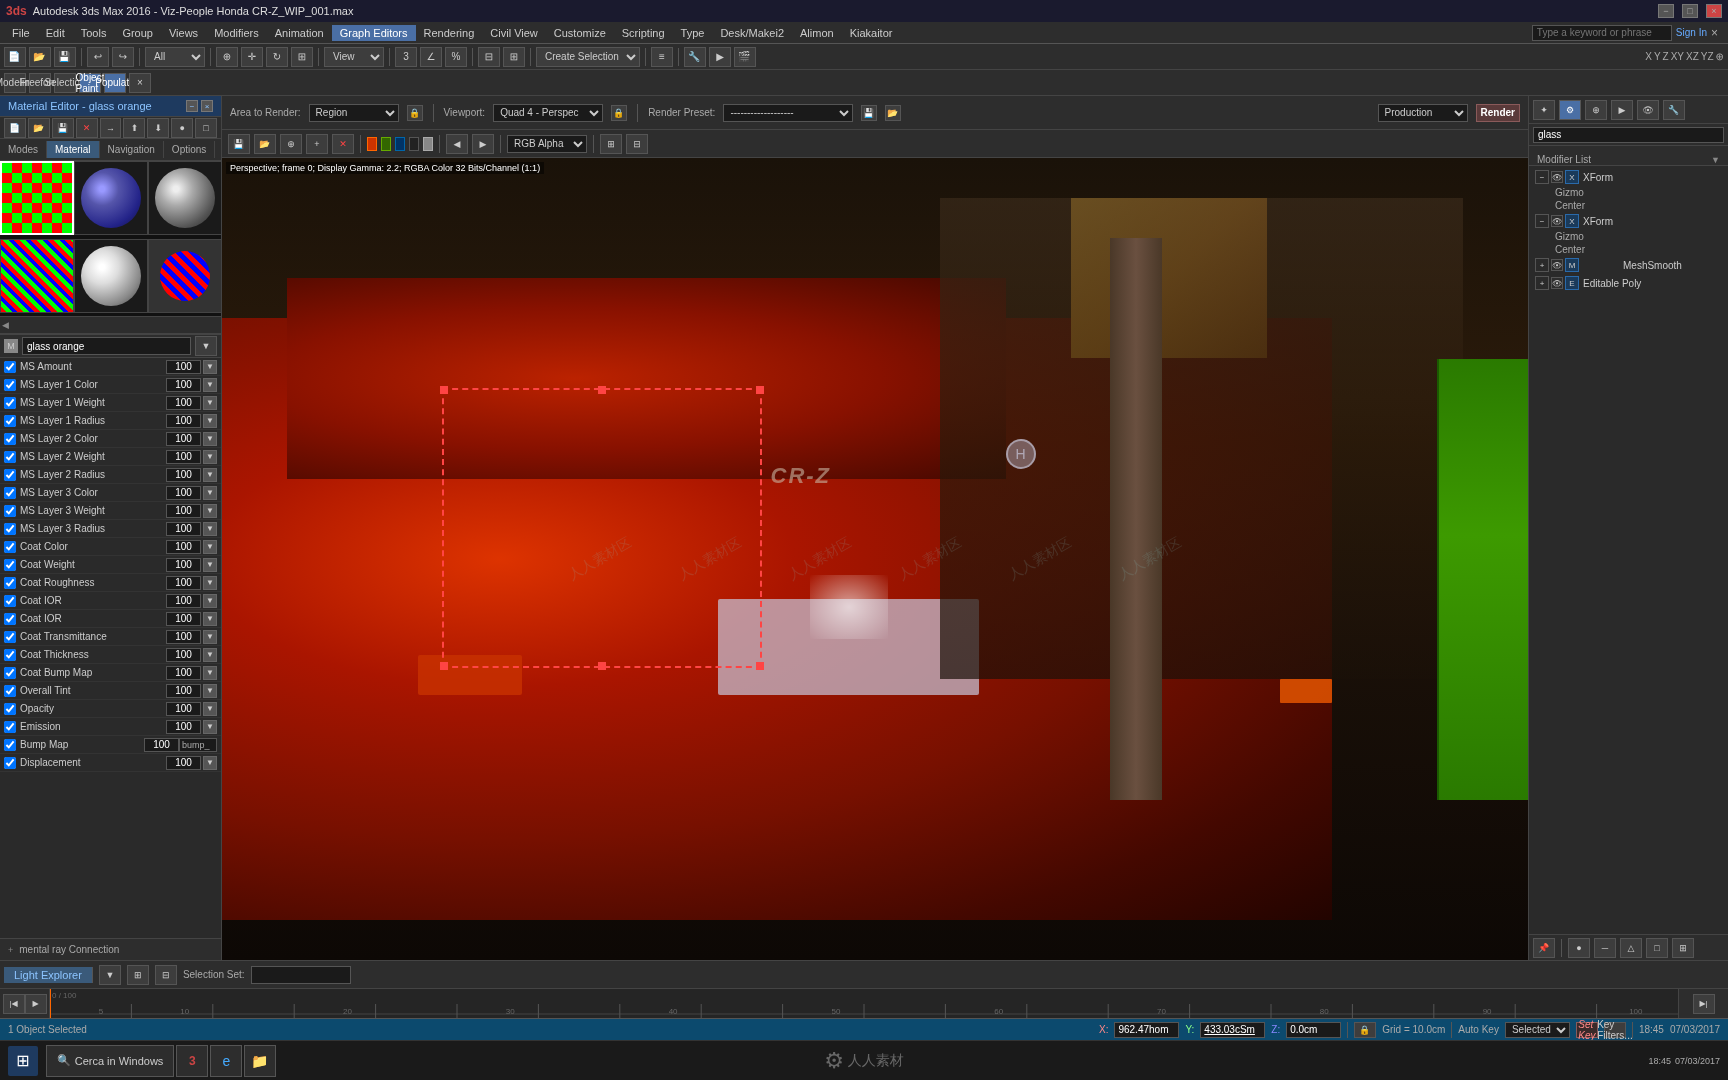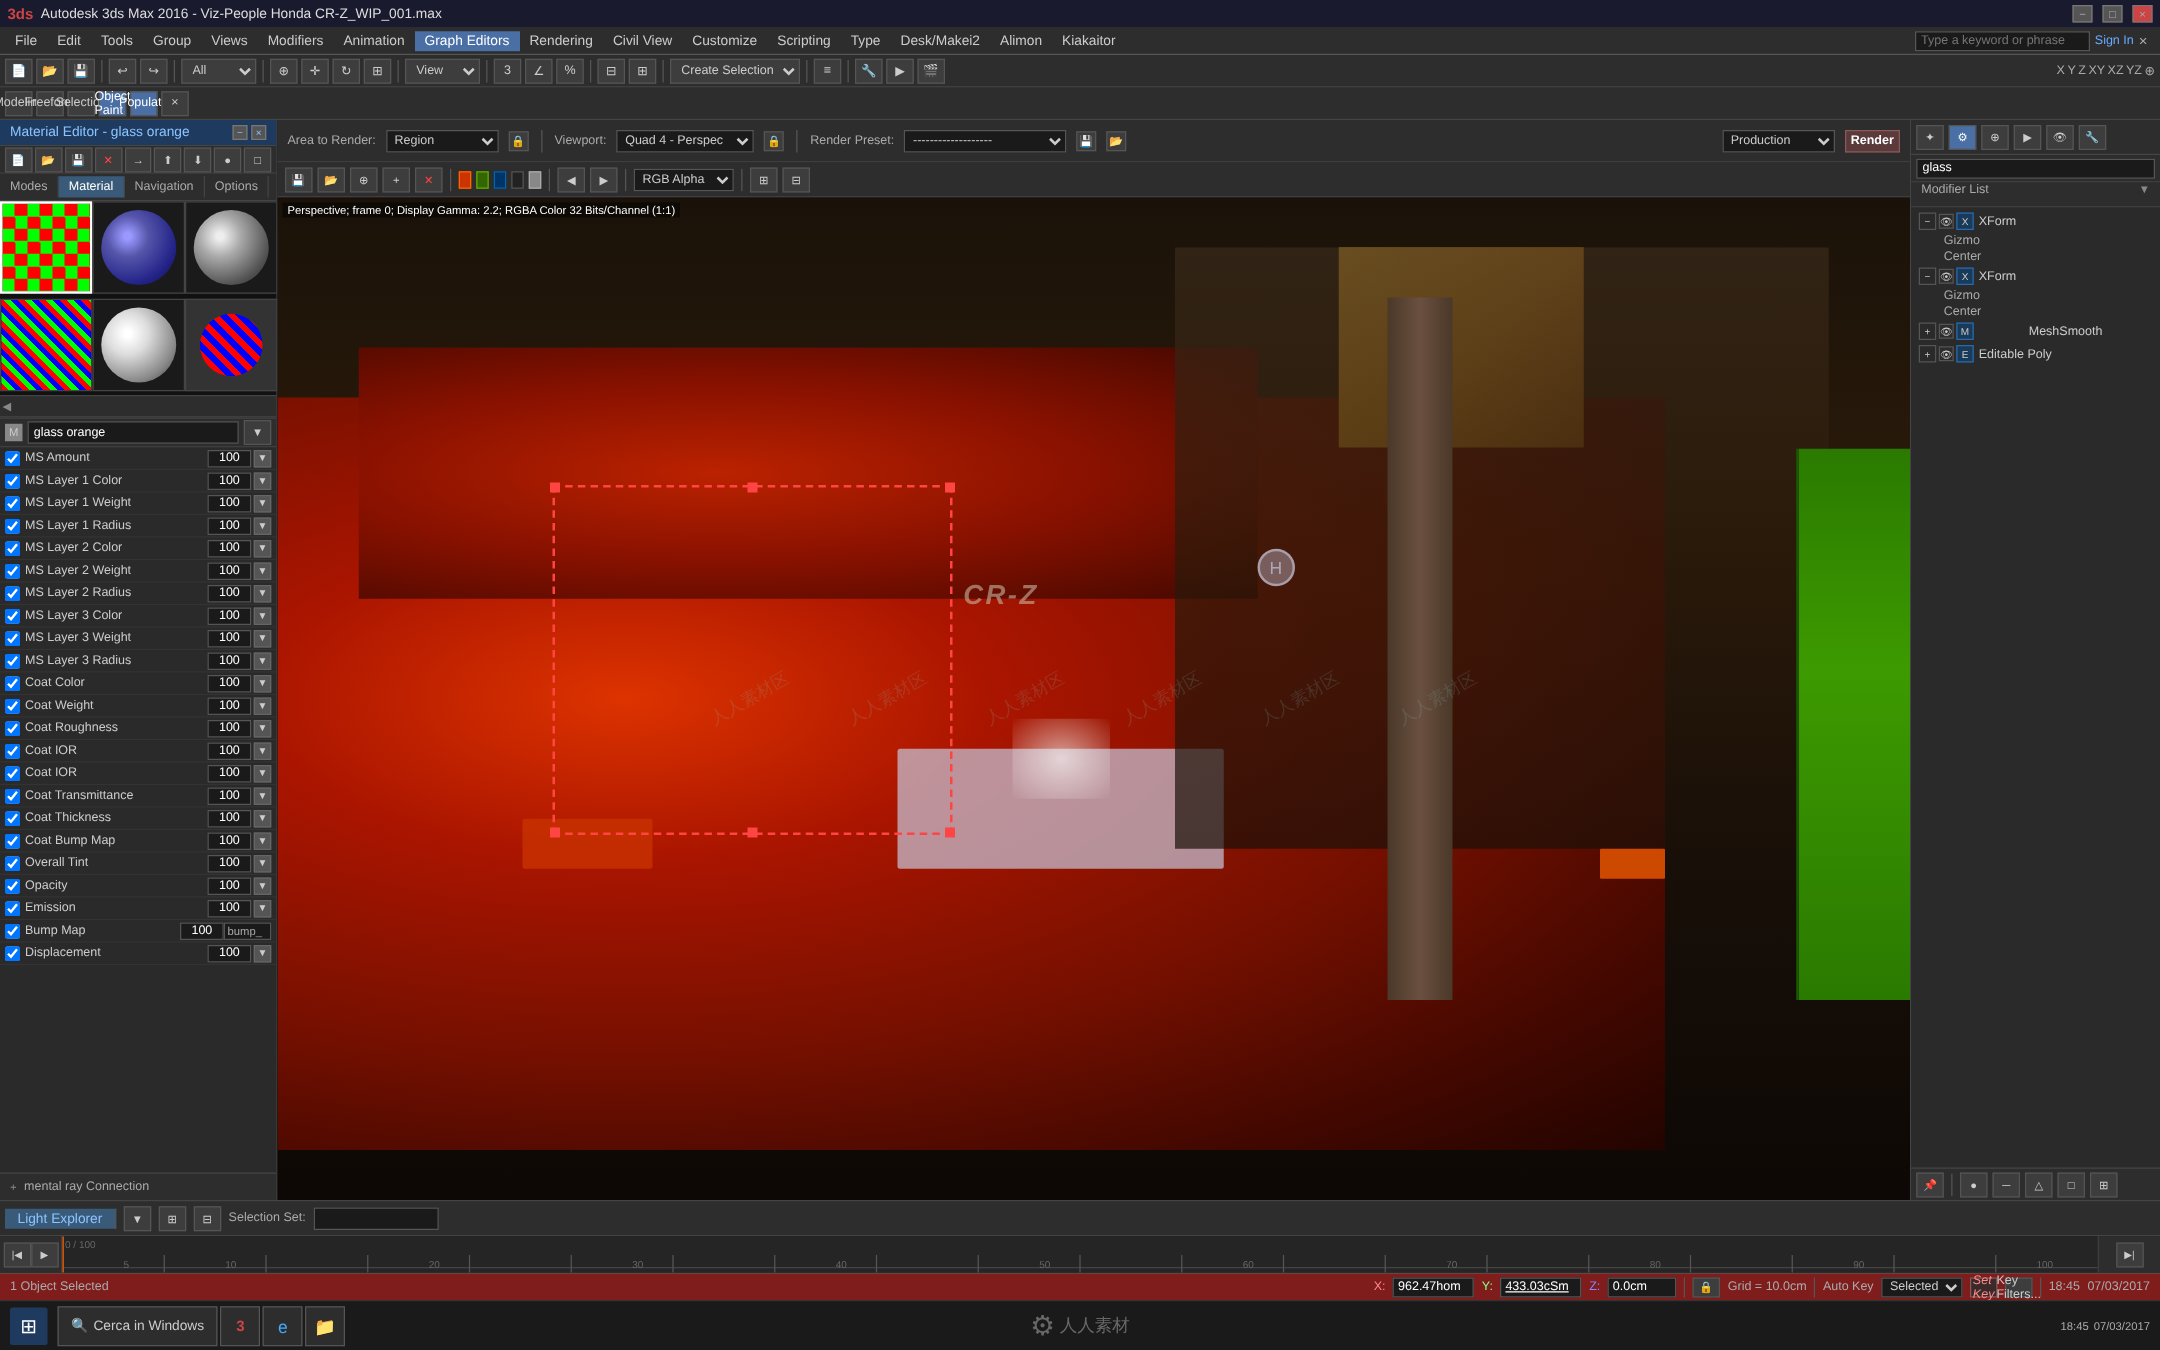--- a/index.html
+++ b/index.html
@@ -477,21 +477,21 @@
       <div class="tb-btn" style="font-size:9px;">⊕</div>
       <div class="tb-btn" style="font-size:9px;">▶</div>
       <div class="tb-btn" style="font-size:9px;">👁</div>
       <div class="tb-btn" style="font-size:9px;">🔧</div>
     </div>
 
     <div id="right-search" style="height:22px;background:#2d2d2d;display:flex;align-items:center;padding:0 4px;border-bottom:1px solid #444;">
       <input type="text" value="glass" style="flex: 1 1 0%; height: 16px; background: rgb(26, 26, 26); border: 1px solid rgb(85, 85, 85); color: rgb(255, 255, 255); padding: 0px 4px; font-size: 10px;">
     </div>
 
-    <div id="modifier-list-title" style="background:#2d2d2d;height:20px;display:flex;align-items:flex-start;padding:0 8px;border-bottom:1px solid #444;justify-content:space-between;">
+    <div id="modifier-list-title" style="background:#2d2d2d;height:20px;display:flex;align-items:flex-end;padding:0 8px;border-bottom:1px solid #444;justify-content:space-between;">
       <span style="font-size:10px;color:#aaa;">Modifier List</span>
       <span style="font-size:9px;color:#888;cursor:pointer;">▼</span>
     </div>
 
     <div id="modifier-list" style="flex:1;background:#2a2a2a;padding:2px;overflow-y:auto;">
       <div class="modifier-item" style="display:flex;align-items:center;padding:2px 4px;">
         <div style="width:14px;height:14px;border:1px solid #555;display:flex;align-items:center;justify-content:center;font-size:8px;cursor:pointer;margin-right:2px;">−</div>
         <div style="width:12px;height:12px;border:1px solid #555;background:#2d2d2d;margin-right:2px;display:flex;align-items:center;justify-content:center;font-size:8px;">👁</div>
         <div style="width:14px;height:14px;background:#1a3a5a;border:1px solid #2a6aaa;margin-right:4px;display:flex;align-items:center;justify-content:center;font-size:8px;">X</div>
         <span style="font-size:10px;color:#ccc;">XForm</span>
@@ -587,21 +587,21 @@
     <div style="position:absolute;bottom:2px;left:68%;font-size:8px;color:#666;">70</div>
     <div style="position:absolute;bottom:2px;left:78%;font-size:8px;color:#666;">80</div>
     <div style="position:absolute;bottom:2px;left:88%;font-size:8px;color:#666;">90</div>
     <div style="position:absolute;bottom:2px;left:97%;font-size:8px;color:#666;">100</div>
   </div>
   <div style="width:50px;background:#2d2d2d;height:100%;display:flex;align-items:center;justify-content:center;border-left:1px solid #444;">
     <div class="tb-btn" style="font-size:8px;">▶|</div>
   </div>
 </div>
 
-<div id="status-bar" style="height:22px;background:#7f1d1d;display:flex;align-items:center;padding:0 8px;gap:6px;border-top:1px solid #555;font-size:10px;color:#aaa;">
+<div id="status-bar" style="height:22px;background:#0c4a6e;display:flex;align-items:center;padding:0 8px;gap:6px;border-top:1px solid #555;font-size:10px;color:#aaa;">
   <span>1 Object Selected</span>
   <div style="flex:1;"></div>
   <span style="color:#f88;">X:</span>
   <input type="text" value="962.47hom" style="width: 65px; height: 16px; background: rgb(26, 26, 26); border: 1px solid rgb(85, 85, 85); color: rgb(255, 255, 255); font-size: 10px; padding: 0px 3px;">
   <span style="color:#8f8;">Y:</span>
   <input type="text" value="433.03cSm" style="width: 65px; height: 16px; background: rgb(26, 26, 26); border: 1px solid rgb(85, 85, 85); color: rgb(255, 255, 255); font-size: 10px; padding: 0px 3px; text-decoration: underline;">
   <span style="color:#88f;">Z:</span>
   <input type="text" value="0.0cm" style="width: 55px; height: 16px; background: rgb(26, 26, 26); border: 1px solid rgb(85, 85, 85); color: rgb(255, 255, 255); font-size: 10px; padding: 0px 3px;">
   <div style="width:1px;height:16px;background:#555;"></div>
   <div class="tb-btn" style="font-size:9px;height:16px;">🔒</div>

